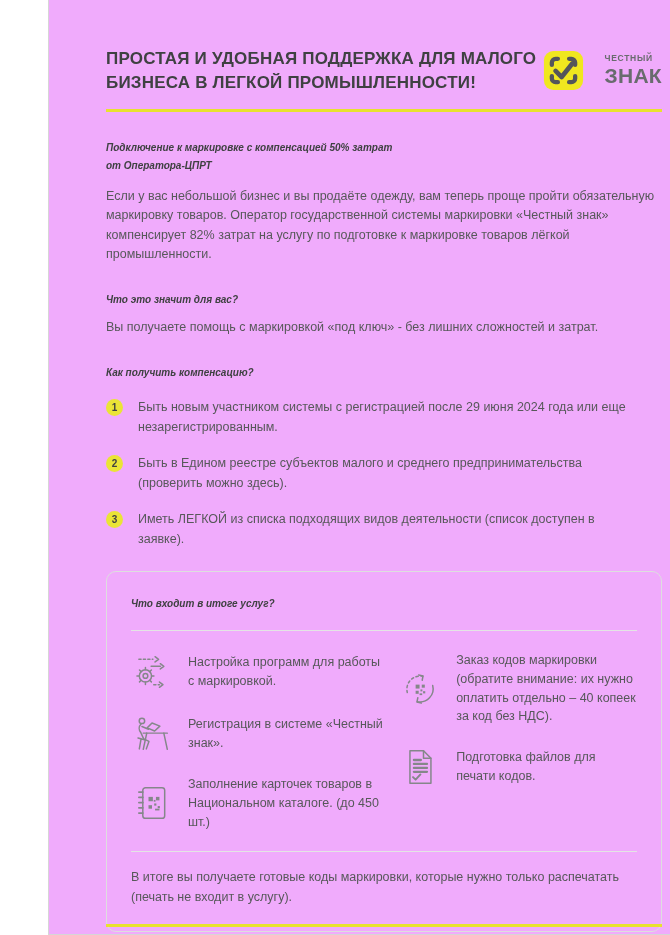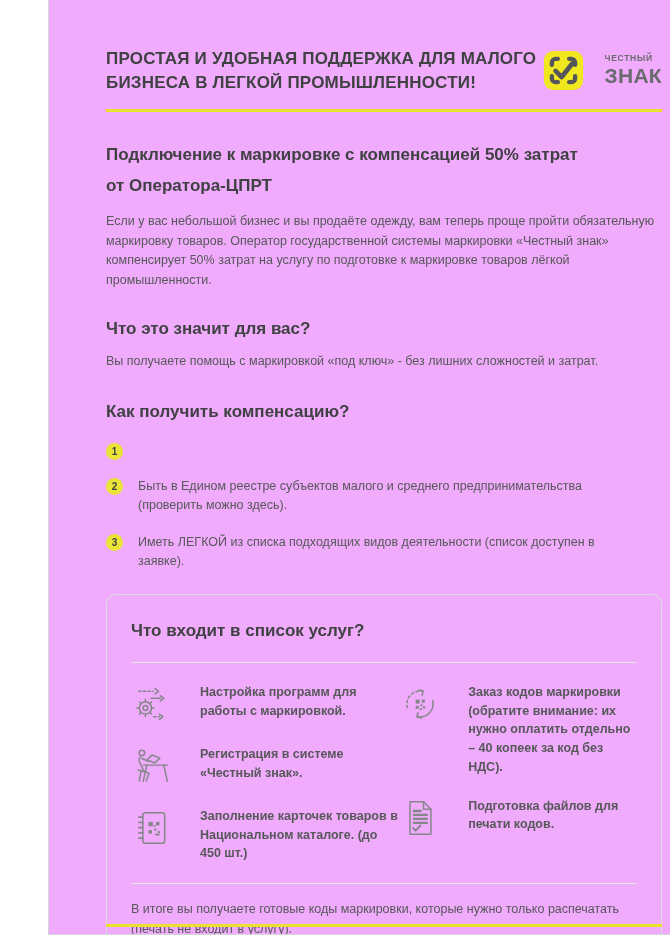--- a/index.html
+++ b/index.html
@@ -13,21 +13,21 @@
   .title{width:438px;font-size:17px;font-weight:800;color:#3F4142;line-height:1.43;letter-spacing:.2px;}
   .logo{display:flex;align-items:center;gap:20px;margin-top:3px;}
   .logo-icon{width:41px;height:41px;flex:0 0 auto;}
   .logo-text{display:flex;flex-direction:column;justify-content:center;}
   .logo-w1{font-size:8.5px;font-weight:700;color:#696B6E;letter-spacing:.7px;}
   .logo-w2{font-size:21px;font-weight:800;color:#696B6E;letter-spacing:.3px;margin-top:1px;}
 
   .rule{height:3px;background:#E8E22E;margin-top:13px;}
   .bottom-rule{position:absolute;left:57px;right:56px;bottom:7px;height:3px;background:#E8E22E;}
 
-  h2{font-size:17px;font-weight:800;color:#3F4142;margin:0;}
+  h2{font-size:10px;font-weight:800;color:#3F4142;margin:0;font-style:italic;}
   .p{font-size:12.5px;color:#57585A;line-height:1.56;margin:0;}
 
   .intro-h{margin-top:27px;line-height:1.85;}
   .intro-p{margin-top:11px;}
   .meaning-h{margin-top:29px;}
   .meaning-p{margin-top:13px;}
   .how-h{margin-top:30px;}
 
   .list{margin-top:20px;}
   .li{display:flex;gap:15px;align-items:flex-start;margin-bottom:17px;}
@@ -35,21 +35,21 @@
   .num{flex:0 0 auto;width:17px;height:17px;border-radius:50%;background:#EAE436;color:#3F4142;
        font-size:10px;font-weight:700;display:flex;align-items:center;justify-content:center;margin-top:1px;}
   .li .p{max-width:500px;}
 
   
   .card{margin-top:22px;border:1px solid #DEDEDE;border-radius:10px;padding:26px 24px 24px;}
   .card-h{margin-bottom:21px;}
   .hr{border:none;border-top:1px solid #E4E4E4;margin:0;}
   .svc-grid{display:grid;grid-template-columns:53% 47%;margin-top:20px;}
   .col{display:flex;flex-direction:column;gap:20px;}
-  .svc{display:flex;gap:27px;font-weight:bold;}
+  .svc{display:flex;gap:15px;align-items:center;}
   .svc-icon{flex:0 0 auto;width:42px;height:42px;display:flex;align-items:center;justify-content:center;}
   .svc .p{line-height:1.5;}
   .col-left .svc .p{max-width:200px;}
   .col-right .svc .p{max-width:214px;}
   .hr2{margin:20px 0 16px;}
   .card-foot{max-width:508px;}
 
   svg.line{stroke:#85878A;fill:none;stroke-width:1.7;stroke-linecap:round;stroke-linejoin:round;}
 </style>
 </head>
@@ -75,43 +75,44 @@
           <div class="logo-w1">ЧЕСТНЫЙ</div>
           <div class="logo-w2">ЗНАК</div>
         </div>
       </div>
     </div>
 
     <div class="rule"></div>
 
     <h2 class="intro-h"><span>Подключение к маркировке с компенсацией 50% затрат</span><br>
       <span>от Оператора-ЦПРТ</span></h2>
-    <p class="p intro-p">Если у вас небольшой бизнес и вы продаёте одежду, вам теперь проще пройти обязательную маркировку товаров. Оператор государственной системы маркировки «Честный знак» компенсирует 50% затрат на услугу по подготовке к маркировке товаров лёгкой промышленности.</p>
+    <p class="p intro-p">Если у вас небольшой бизнес и вы продаёте одежду, вам теперь проще пройти обязательную маркировку товаров. Оператор государственной системы маркировки «Честный знак» компенсирует 82% затрат на услугу по подготовке к маркировке товаров лёгкой промышленности.</p>
 
     <h2 class="meaning-h">Что это значит для вас?</h2>
     <p class="p meaning-p">Вы получаете помощь с маркировкой «под ключ» - без лишних сложностей и затрат.</p>
 
     <h2 class="how-h">Как получить компенсацию?</h2>
 
     <div class="list">
       <div class="li">
         <div class="num">1</div>
+        <p class="p">Быть новым участником системы с регистрацией после 29 июня 2024 года или еще незарегистрированным.</p>
       </div>
       <div class="li">
         <div class="num">2</div>
         <p class="p">Быть в Едином реестре субъектов малого и среднего предпринимательства (проверить можно здесь).</p>
       </div>
       <div class="li">
         <div class="num">3</div>
         <p class="p">Иметь ЛЕГКОЙ из списка подходящих видов деятельности (список доступен в заявке).</p>
       </div>
     </div>
 
     <div class="card">
-      <h2 class="card-h">Что входит в список услуг?</h2>
+      <h2 class="card-h">Что входит в итоге услуг?</h2>
       <hr class="hr">
 
       <div class="svc-grid">
         <div class="col col-left">
 
           <div class="svc">
             <span class="svc-icon">
               <svg class="line" viewBox="0 0 48 48" width="42" height="42">
                 <path d="M9 9.5 H25" stroke-dasharray="2.5 2.6"></path>
                 <path d="M27.5 6.5 L31.5 9.5 L27.5 12.5"></path>

